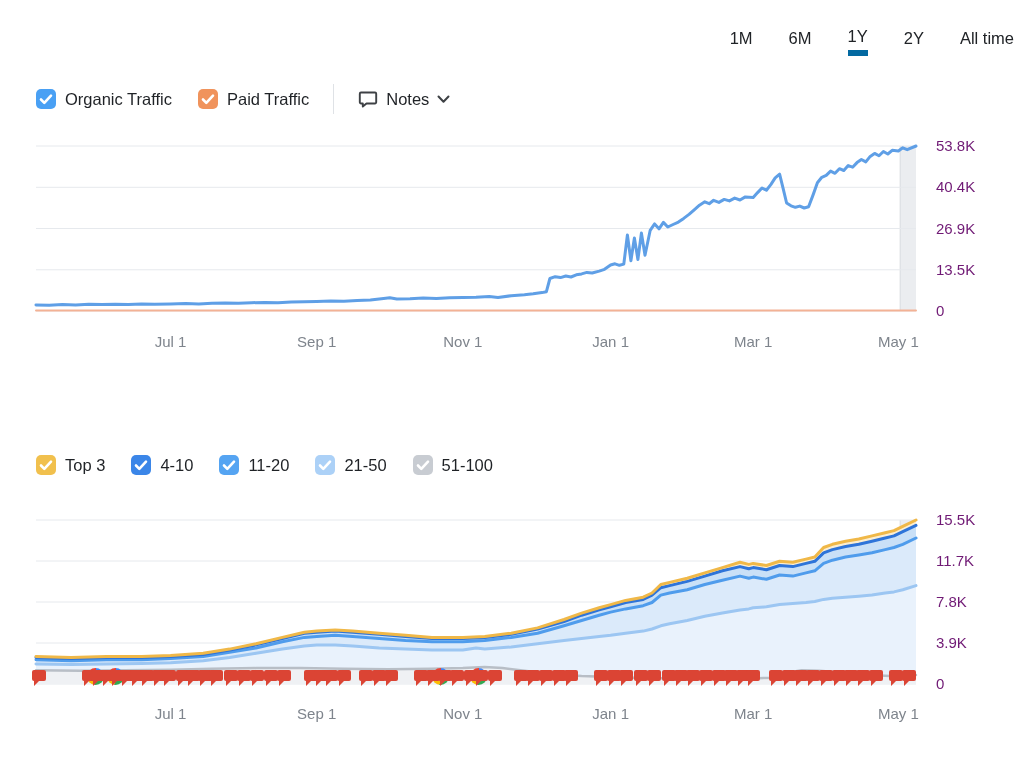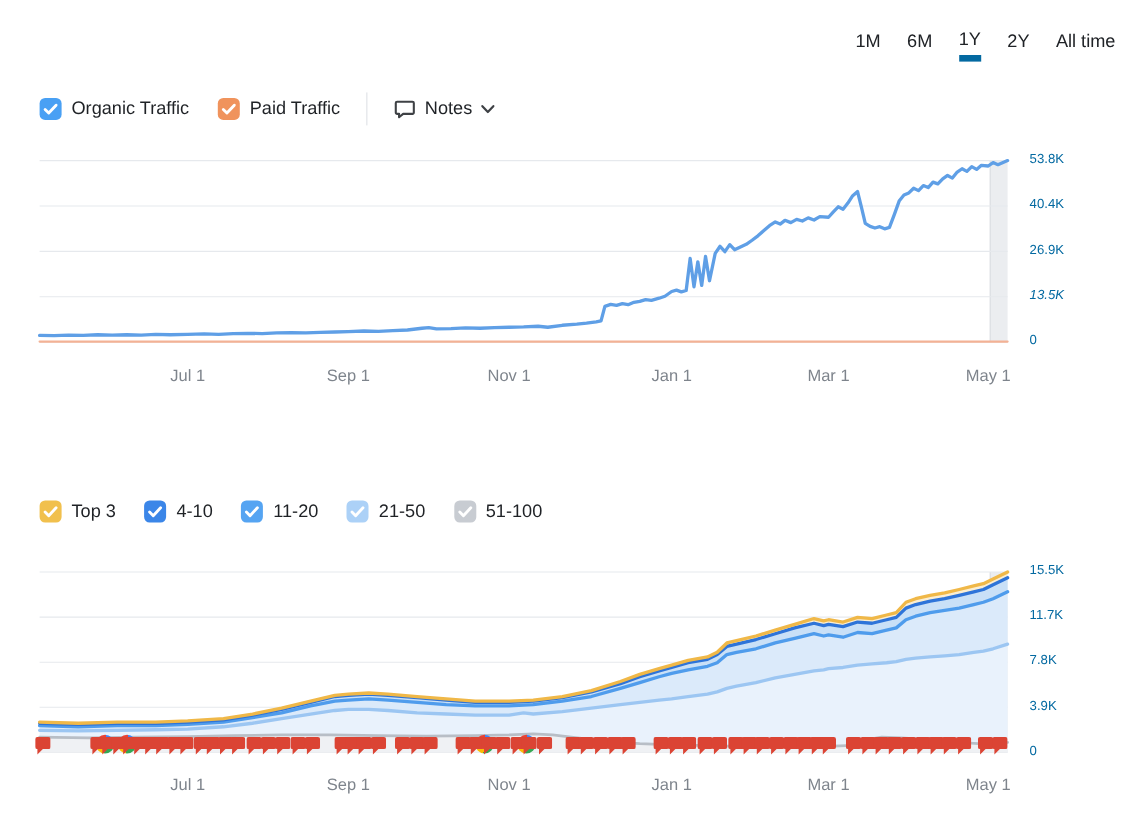--- a/index.html
+++ b/index.html
@@ -5,38 +5,38 @@
   html,body{margin:0;padding:0;background:#fff;}
   #app{
     position:relative;width:1024px;height:761px;background:#ffffff;
     font-family:"Liberation Sans","DejaVu Sans",sans-serif;color:#1e2126;overflow:hidden;
   }
   
   .hdr{position:absolute;left:36px;white-space:nowrap;}
   .hdr-title{font-size:20px;font-weight:700;color:#1d2025;}
   .hdr-value{font-size:20px;font-weight:400;color:#72777e;margin-left:9px;}
   
-  .timebar{position:absolute;top:27px;right:10px;display:flex;align-items:center;gap:24px;}
+  .timebar{position:absolute;top:27px;right:10px;display:flex;align-items:center;gap:36px;}
   .timetab{font-size:16.5px;color:#202327;cursor:pointer;padding-bottom:4px;border-bottom:2px solid transparent;}
   .timetab.active{border-bottom:6px solid #0369a1;}
   
   .legendrow{position:absolute;left:36px;display:flex;align-items:center;}
   .legend-items{display:flex;align-items:center;gap:26px;}
   .legend-item{display:flex;align-items:center;gap:9px;cursor:pointer;}
   .cbx{width:20px;height:20px;border-radius:5px;display:flex;align-items:center;justify-content:center;flex:0 0 auto;}
   .cbx svg{display:block;}
   .legend-label{font-size:16.5px;color:#1f2226;}
   .vdivider{width:1px;height:30px;background:#dfe2e6;margin:0 24px;}
   .notes{display:flex;align-items:center;gap:8px;cursor:pointer;}
   .notes svg{display:block;}
   
   .chartwrap{position:absolute;left:36px;width:880px;}
   .chartwrap svg{display:block;overflow:visible;}
   .ylabels{position:absolute;left:936px;width:80px;}
-  .ylab{position:absolute;font-size:12px;color:#0369a1;}
+  .ylab{position:absolute;font-size:15px;color:#701a75;}
   .xlabels{position:absolute;left:36px;width:880px;height:20px;}
   .xlab{position:absolute;font-size:15px;color:#7e848c;transform:translateX(-50%);white-space:nowrap;}
   
   .markers{position:absolute;left:36px;width:880px;height:22px;}
   .flag{position:absolute;top:0;}
   .glogo{position:absolute;top:-2px;width:17px;height:17px;border-radius:50%;
     background:conic-gradient(from -90deg,#ea4335 0 26%,#4285f4 26% 52%,#34a853 52% 77%,#fbbc05 77% 100%);}
   .glogo::before{content:"";position:absolute;inset:4px;background:#fff;border-radius:50%;}
   .glogo::after{content:"";position:absolute;right:0px;top:7px;width:8px;height:4px;background:#4285f4;}
 </style>
@@ -95,21 +95,21 @@
         <line x1="0" y1="123.8" x2="880" y2="123.8" stroke="#e6e9ed" stroke-width="1"></line>
         <line x1="0" y1="165.0" x2="880" y2="165.0" stroke="#e6e9ed" stroke-width="1"></line>
         <path d="M0.0 164.5 L 880.0 164.5" fill="none" stroke="#f3b295" stroke-width="2" stroke-linejoin="round" stroke-linecap="round"></path>
         <path d="M0.0 158.9 L 13.2 159.2 L 26.4 158.6 L 39.6 158.9 L 52.8 158.3 L 66.0 158.6 L 79.2 158.3 L 92.4 158.6 L 105.6 157.9 L 118.8 158.3 L 134.6 157.9 L 149.6 157.6 L 162.8 157.9 L 176.0 157.3 L 189.2 157.0 L 202.4 157.3 L 215.6 156.7 L 228.8 156.4 L 242.0 156.7 L 255.2 156.1 L 268.4 155.8 L 280.7 155.5 L 294.8 154.9 L 308.0 155.2 L 321.2 154.6 L 334.4 154.0 L 347.6 152.4 L 353.8 151.8 L 360.8 153.0 L 374.0 152.7 L 387.2 152.1 L 400.4 152.4 L 413.6 151.8 L 426.8 151.5 L 440.0 151.2 L 453.2 150.6 L 462.0 151.5 L 475.2 149.7 L 488.4 148.7 L 497.2 147.8 L 506.0 146.6 L 510.4 145.7 L 513.9 132.5 L 519.2 130.7 L 524.5 131.6 L 529.8 130.0 L 535.0 131.0 L 540.3 128.8 L 545.6 127.9 L 550.9 126.4 L 556.2 127.0 L 563.2 125.1 L 568.5 123.3 L 574.6 119.0 L 579.0 117.8 L 583.4 119.3 L 587.8 118.1 L 591.4 88.9 L 594.9 114.7 L 598.4 92.0 L 601.9 113.5 L 605.4 87.1 L 609.0 109.2 L 614.2 84.3 L 618.6 77.9 L 623.0 82.8 L 627.4 76.4 L 631.8 81.0 L 637.1 78.5 L 642.4 76.1 L 647.7 72.4 L 653.0 68.4 L 658.2 63.8 L 663.5 59.2 L 668.8 55.8 L 673.2 57.7 L 677.6 54.3 L 682.9 56.4 L 688.2 53.4 L 693.4 54.9 L 698.7 52.1 L 704.0 54.0 L 709.3 50.9 L 717.2 51.5 L 721.6 46.6 L 726.0 42.0 L 730.4 44.2 L 734.8 38.6 L 739.2 31.9 L 743.6 28.2 L 747.1 42.3 L 750.6 57.0 L 755.0 59.8 L 759.4 61.3 L 763.8 60.1 L 768.2 62.0 L 772.6 60.7 L 777.0 49.1 L 781.4 36.8 L 785.8 31.3 L 790.2 29.4 L 794.6 25.1 L 799.0 27.3 L 803.4 22.7 L 807.8 24.5 L 812.2 19.6 L 816.6 21.2 L 821.0 16.6 L 825.4 13.5 L 829.8 15.9 L 834.2 10.4 L 838.6 7.4 L 843.0 9.8 L 847.4 5.5 L 851.8 8.0 L 856.2 4.3 L 862.4 4.9 L 866.8 1.8 L 871.2 3.7 L 880.0 0.0" fill="none" stroke="#5f9fe6" stroke-width="3" stroke-linejoin="round" stroke-linecap="round"></path>
       </svg>
   </div>
   <div class="ylabels" id="ylab0" style="top:146px;height:165px;">
       <span class="ylab" style="top: -9px;">53.8K</span>
       <span class="ylab" style="top: 32.25px;">40.4K</span>
       <span class="ylab" style="top: 73.5px;">26.9K</span>
-      <span class="ylab" style="top: 114.75px; font-style: italic;">13.5K</span>
+      <span class="ylab" style="top: 114.75px;">13.5K</span>
       <span class="ylab" style="top: 156px;">0</span>
     </div>
   <div class="xlabels" id="xlab0" style="top:333px;">
       <span class="xlab" style="left: 134.64px;">Jul 1</span>
       <span class="xlab" style="left: 280.72px;">Sep 1</span>
       <span class="xlab" style="left: 426.8px;">Nov 1</span>
       <span class="xlab" style="left: 574.64px;">Jan 1</span>
       <span class="xlab" style="left: 717.2px;">Mar 1</span>
       <span class="xlab" style="left: 862.4px;">May 1</span>
     </div>

